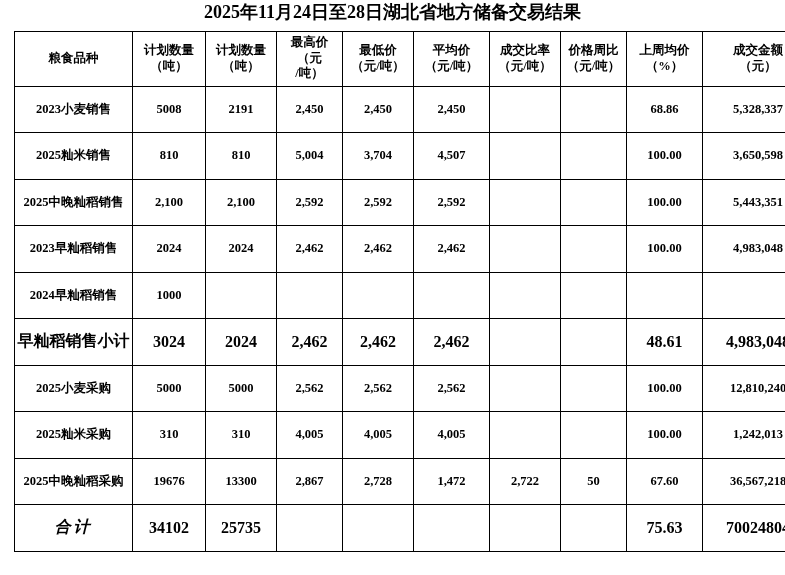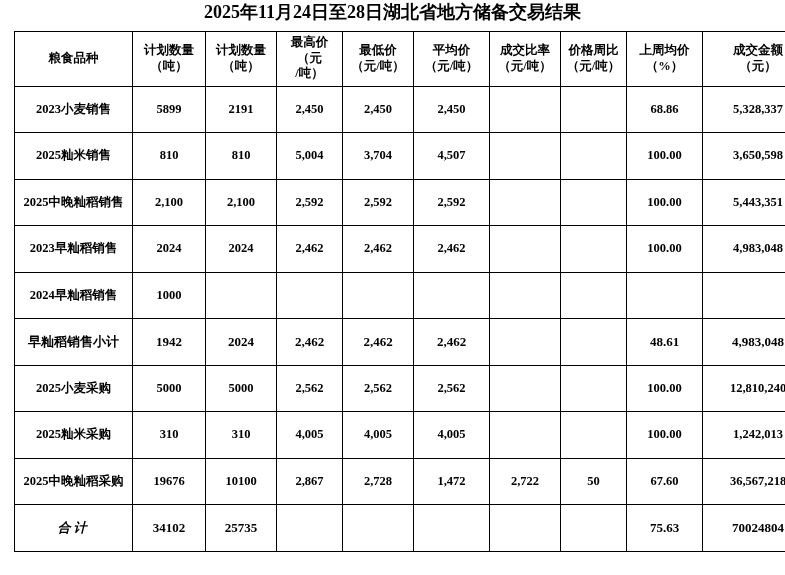--- a/index.html
+++ b/index.html
@@ -58,21 +58,21 @@
     height: 45.5px;
   }
   .hdr-lines span {
     display: block;
   }
   td.cat {
     font-size: 12.5px;
   }
   tr.subtotal td,
   tr.total td {
-    font-size: 13px;
+    font-size: 16px;
     text-align: center;
   }
   tr.total td.cat {
     letter-spacing: 3px;
     font-style: italic;
   }
   .col-cat { width: 118px; }
   .col-plan { width: 73px; }
   .col-deal { width: 71px; }
   .col-high { width: 66px; }
@@ -163,21 +163,21 @@
             <div class="hdr-lines">
               <span>成交金额</span>
               <span>（元）</span>
             </div>
           </td>
         </tr>
     </thead>
     <tbody>
         <tr class="normal">
           <td class="cat">2023小麦销售</td>
-          <td>5899</td>
+          <td>5008</td>
           <td>2191</td>
           <td>2,450</td>
           <td>2,450</td>
           <td>2,450</td>
           <td></td>
           <td></td>
           <td>68.86</td>
           <td>5,328,337</td>
         </tr>
         <tr class="normal">
@@ -223,21 +223,21 @@
           <td></td>
           <td></td>
           <td></td>
           <td></td>
           <td></td>
           <td></td>
           <td></td>
         </tr>
         <tr class="subtotal">
           <td class="cat">早籼稻销售小计</td>
-          <td>1942</td>
+          <td>3024</td>
           <td>2024</td>
           <td>2,462</td>
           <td>2,462</td>
           <td>2,462</td>
           <td></td>
           <td></td>
           <td>48.61</td>
           <td>4,983,048</td>
         </tr>
         <tr class="normal">
@@ -260,21 +260,21 @@
           <td>4,005</td>
           <td>4,005</td>
           <td></td>
           <td></td>
           <td>100.00</td>
           <td>1,242,013</td>
         </tr>
         <tr class="normal">
           <td class="cat">2025中晚籼稻采购</td>
           <td>19676</td>
-          <td>10100</td>
+          <td>13300</td>
           <td>2,867</td>
           <td>2,728</td>
           <td>1,472</td>
           <td>2,722</td>
           <td>50</td>
           <td>67.60</td>
           <td>36,567,218</td>
         </tr>
         <tr class="total">
           <td class="cat">合计</td>

